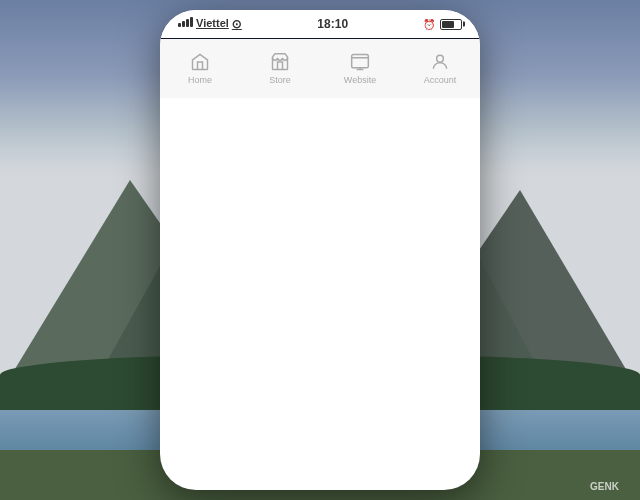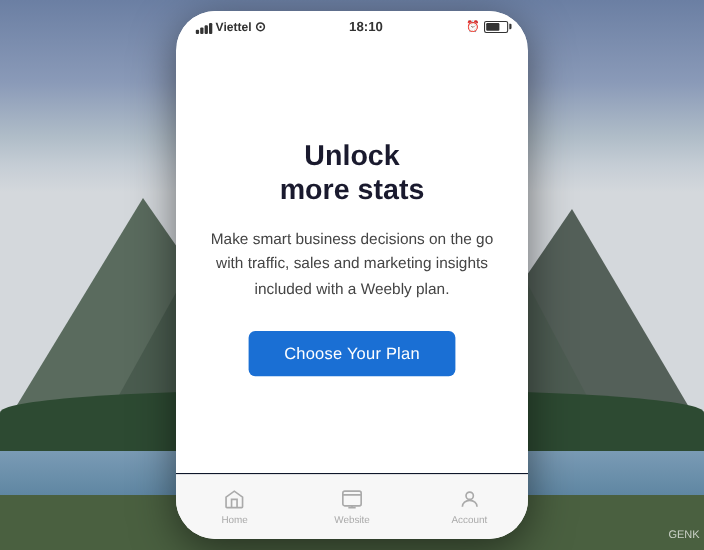--- a/index.html
+++ b/index.html
@@ -128,24 +128,24 @@
       right: 0;
       height: 50px;
       background: #4a6040;
       z-index: 2;
     }
 
     
     .watermark {
       position: absolute;
       bottom: 8px;
-      right: 4px;
+      right: 21px;
       z-index: 10;
       font-size: 10px;
-      font-weight: normal;
+      font-weight: bold;
       color: #fff;
       opacity: 0.7;
     }
 
     
     .phone {
       position: relative;
       z-index: 5;
       width: 320px;
       height: 480px;
@@ -166,22 +166,23 @@
       justify-content: space-between;
       padding: 0 18px;
       flex-shrink: 0;
     }
 
     .status-left {
       font-size: 11px;
       font-weight: 600;
       color: #333;
       display: flex;
-      align-items: flex-end;
+      align-items: flex-start;
       gap: 3px;
+      text-decoration: underline;
     }
 
     .status-center {
       font-size: 12px;
       font-weight: 700;
       color: #333;
     }
 
     .status-right {
       display: flex;
@@ -342,40 +343,40 @@
       </div>
       <div class="status-center">18:10</div>
       <div class="status-right">
         <span style="font-size:10px; color:#333;">⏰</span>
         <div class="battery-icon">
           <div class="battery-fill"></div>
         </div>
       </div>
     </div>
 
-    <div class="phone-content">
-      <h1 class="unlock-title">
-        <span>Unlock</span><br>
-        <span>more stats</span>
-      </h1>
-      <p class="unlock-desc">Make smart business decisions on the go with traffic, sales and marketing insights included with a Weebly plan.</p>
-      <button class="choose-plan-btn">Choose Your Plan</button>
-    </div>
 
     <div class="tab-bar">
 
       <div class="tab-item">
         <svg class="tab-svg" viewBox="0 0 24 24" fill="none" stroke="#aaa" stroke-width="1.8">
           <path d="M3 9.5L12 3l9 6.5V20a1 1 0 01-1 1H4a1 1 0 01-1-1V9.5z"></path>
           <path d="M9 21V12h6v9"></path>
         </svg>
         <span class="tab-label">Home</span>
       </div>
 
 
+      <div class="tab-item">
+        <svg class="tab-svg" viewBox="0 0 24 24" fill="none" stroke="#aaa" stroke-width="1.8">
+          <path d="M6 2L3 6v1a3 3 0 006 0 3 3 0 006 0 3 3 0 006 0V6l-3-4z"></path>
+          <path d="M3 7v13a1 1 0 001 1h16a1 1 0 001-1V7"></path>
+          <path d="M9 21V12h6v9"></path>
+        </svg>
+        <span class="tab-label">Store</span>
+      </div>
 
       <div class="tab-item">
         <svg class="tab-svg" viewBox="0 0 24 24" fill="none" stroke="#aaa" stroke-width="1.8">
           <rect x="2" y="3" width="20" height="16" rx="2"></rect>
           <path d="M8 21h8M12 19v2"></path>
           <path d="M2 7h20"></path>
         </svg>
         <span class="tab-label">Website</span>
       </div>
 

